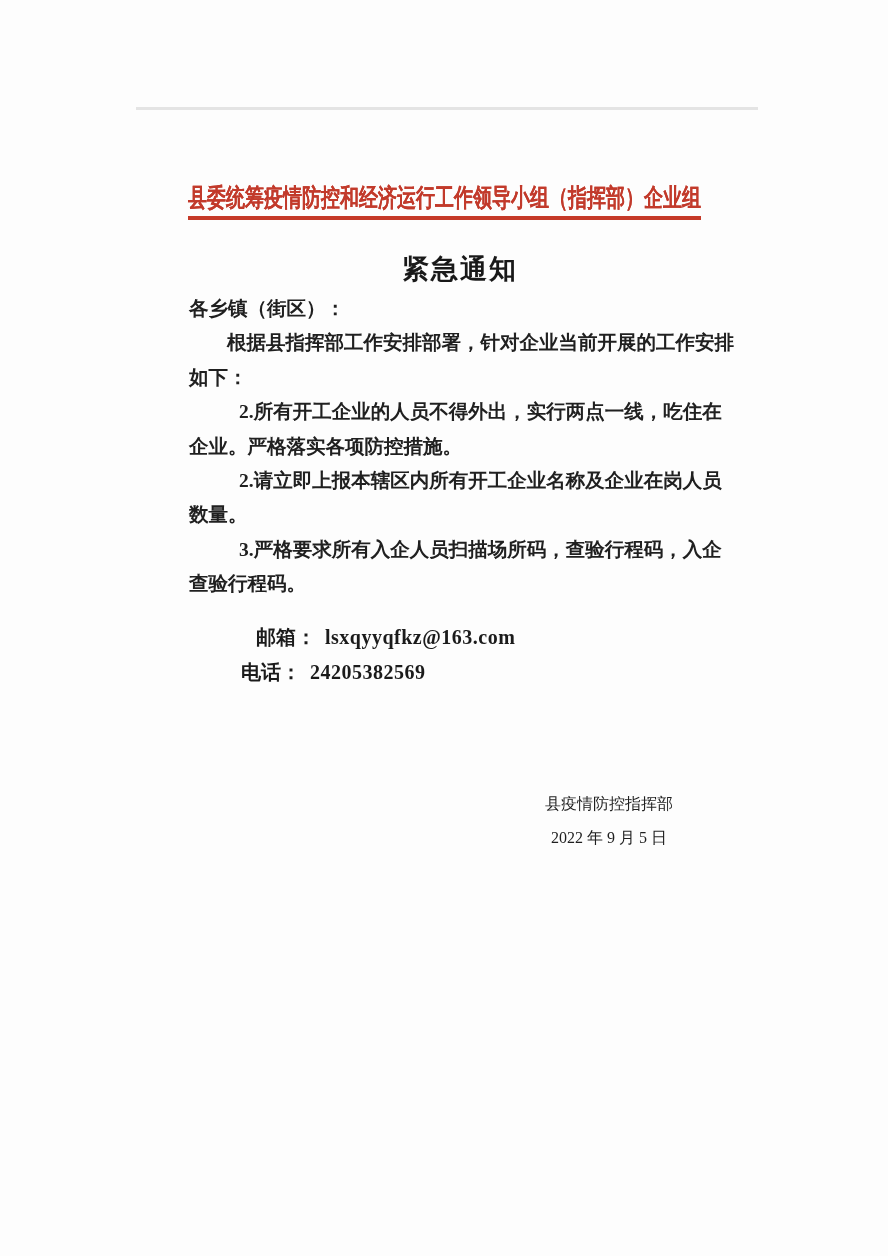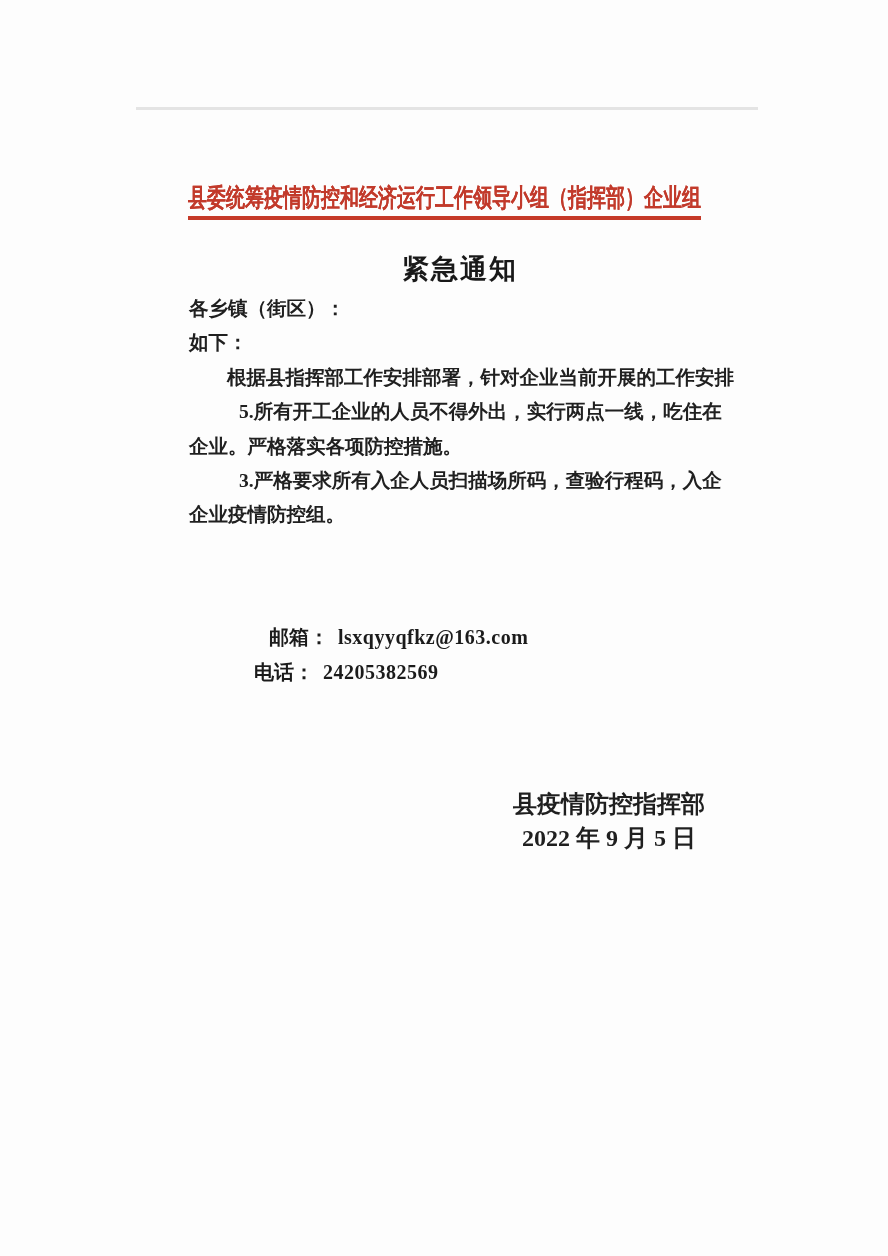--- a/index.html
+++ b/index.html
@@ -71,65 +71,67 @@
     font-weight: 700;
     color: #202020;
   }
   .body-line { white-space: nowrap; }
   .ind-para { text-indent: 38px; }
   .ind-item { text-indent: 50px; }
   
   .contact-block {
     position: absolute;
     top: 620px;
-    left: 205px;
+    left: 192px;
     font-size: 20px;
     line-height: 34.5px;
     font-weight: 700;
     color: #1b1b1b;
     white-space: nowrap;
   }
   .contact-email { margin-left: 64px; }
   .contact-phone { margin-left: 49px; }
   .contact-value { margin-left: 9px; letter-spacing: 0.5px; }
   
   .signature-block {
     position: absolute;
     top: 787px;
     left: 509px;
     width: 200px;
     text-align: center;
-    font-size: 24px;
+    font-size: 16px;
     line-height: 34.3px;
-    font-weight: 700;
+    font-weight: 400;
     color: #1f1f1f;
     white-space: nowrap;
   }
 </style>
 </head>
 <body>
 
 <div class="page">
 
   <div class="scan-line"></div>
 
   <div class="org-title-wrap">
     <span class="org-title">县委统筹疫情防控和经济运行工作领导小组（指挥部）企业组</span>
   </div>
 
   <div class="notice-title">紧急通知</div>
 
   <div class="body-block">
     <div class="body-line">各乡镇（街区）：</div>
+    <div class="body-line ind-para">根据县指挥部工作安排部署，针对企业当前开展的工作安排</div>
     <div class="body-line">如下：</div>
-    <div class="body-line ind-para">根据县指挥部工作安排部署，针对企业当前开展的工作安排</div>
-    <div class="body-line ind-item">5.所有开工企业的人员不得外出，实行两点一线，吃住在</div>
+    <div class="body-line ind-item">2.所有开工企业的人员不得外出，实行两点一线，吃住在</div>
     <div class="body-line">企业。严格落实各项防控措施。</div>
+    <div class="body-line ind-item">2.请立即上报本辖区内所有开工企业名称及企业在岗人员</div>
+    <div class="body-line">数量。</div>
     <div class="body-line ind-item">3.严格要求所有入企人员扫描场所码，查验行程码，入企</div>
-    <div class="body-line">企业疫情防控组。</div>
+    <div class="body-line">查验行程码。</div>
   </div>
 
   <div class="contact-block">
     <div class="contact-email">
       <span>邮箱：</span><span class="contact-value">lsxqyyqfkz@163.com</span>
     </div>
     <div class="contact-phone">
       <span>电话：</span><span class="contact-value">24205382569</span>
     </div>
   </div>

